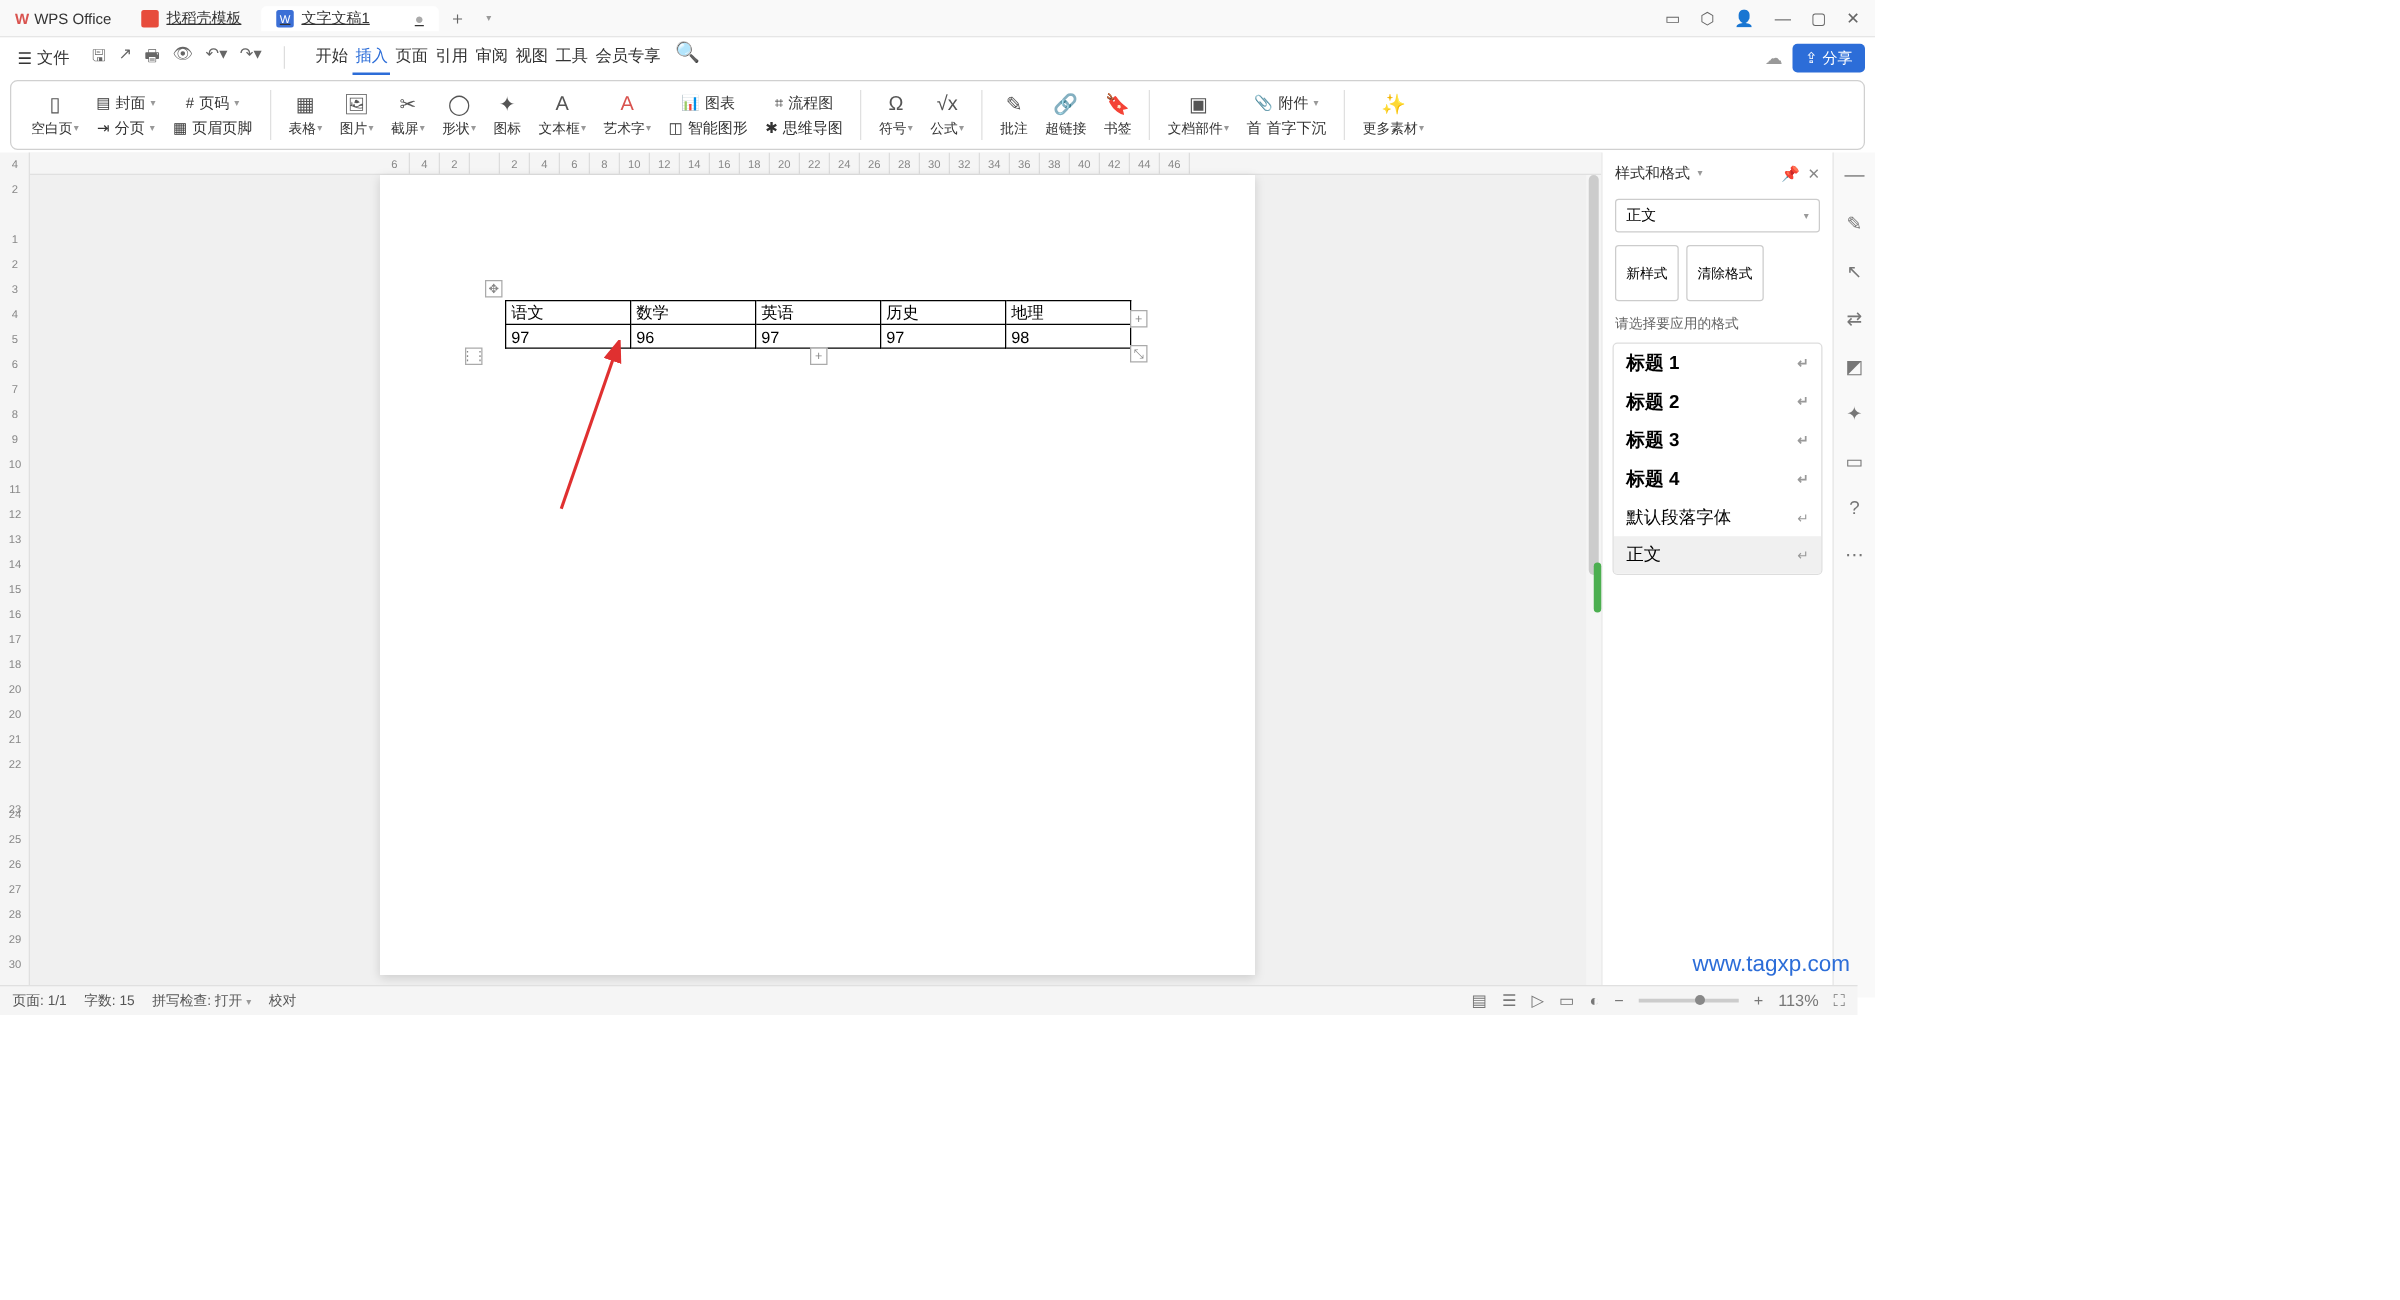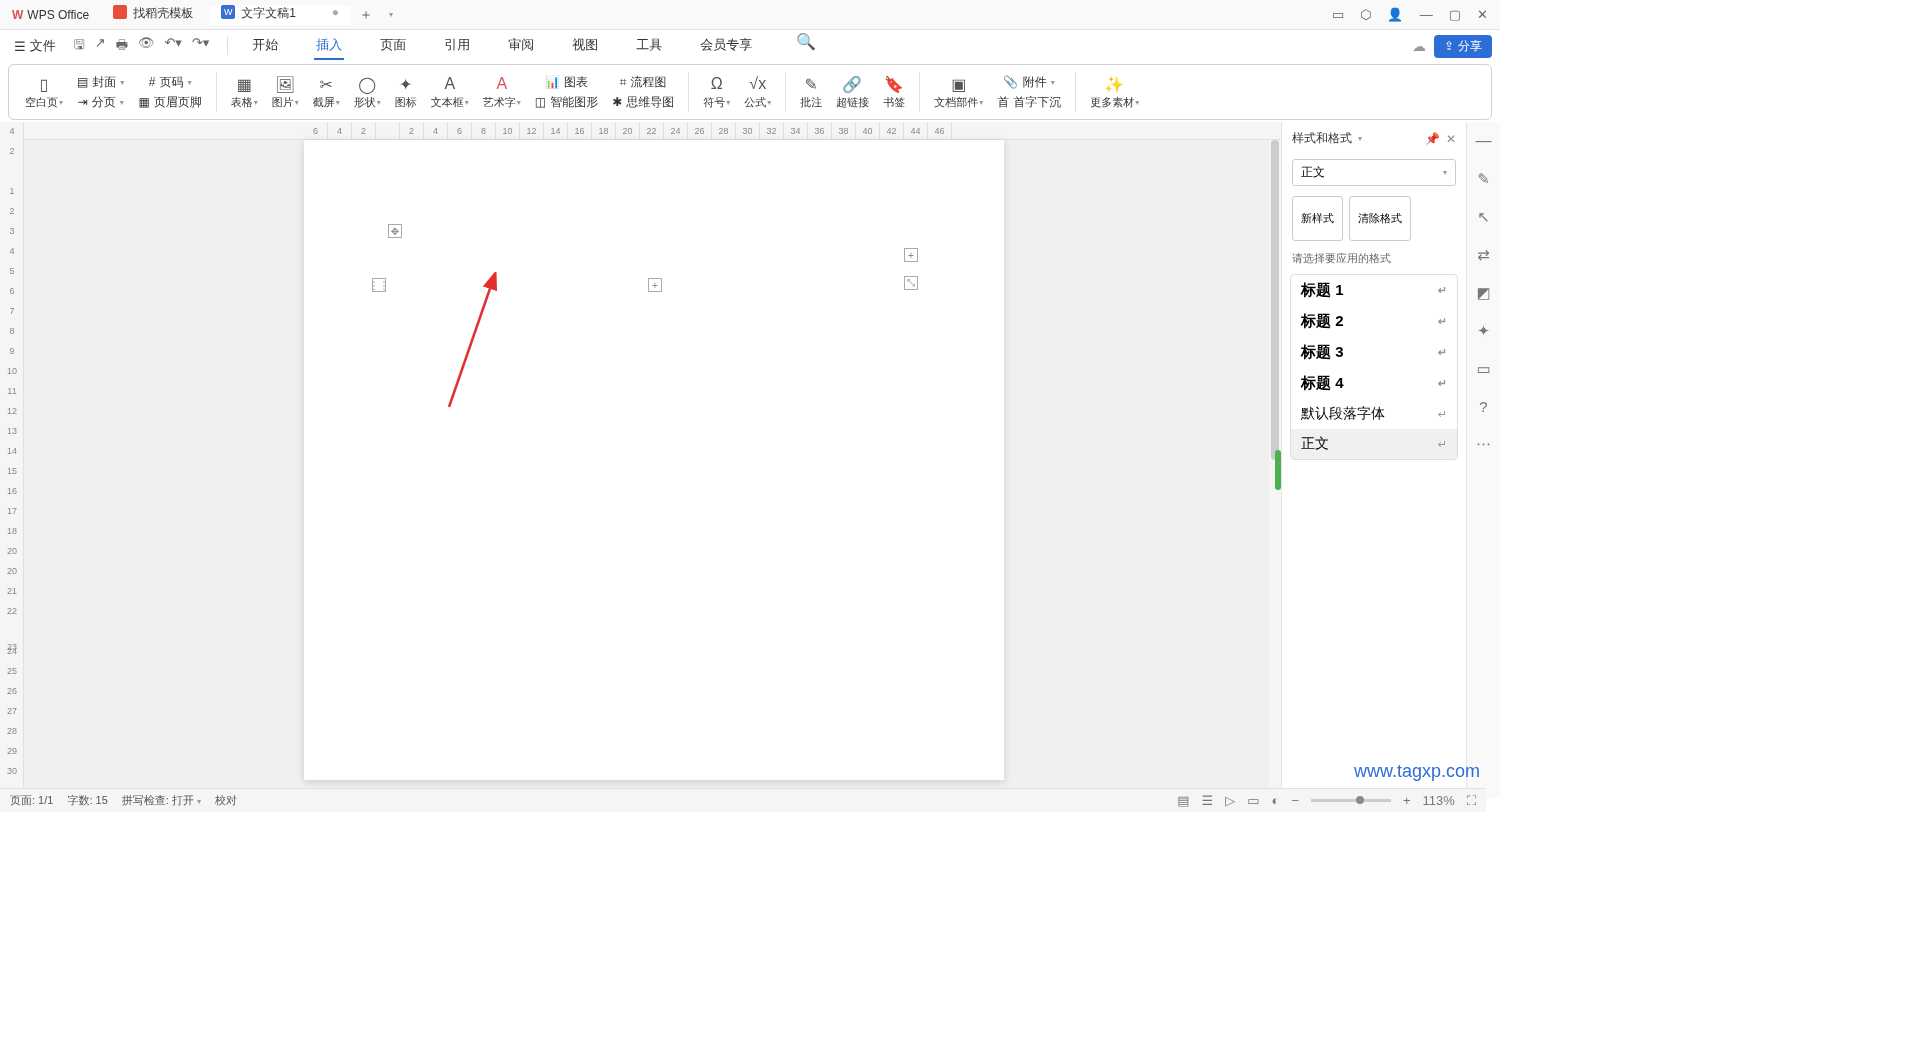--- a/index.html
+++ b/index.html
@@ -2,35 +2,35 @@
 <html><head>
 <meta charset="utf-8">
 <style>
 * { margin: 0; padding: 0; box-sizing: border-box; font-family: "Microsoft YaHei", sans-serif; }
 body { background: #fff; width: 1500px; height: 812px; overflow: hidden; position: relative; }
 
 
 .titlebar { height: 30px; display: flex; align-items: center; background: #f9f9f9; border-bottom: 1px solid #e0e0e0; padding: 0 4px; }
 .app-logo { display: flex; align-items: center; gap: 4px; padding: 0 8px; font-size: 12px; color: #333; }
 .app-logo .wps-icon { color: #d9534f; font-weight: bold; }
-.tab { display: flex; align-items: flex-start; gap: 6px; padding: 0 12px; height: 20px; font-size: 12px; color: #333; border-radius: 4px 4px 0 0; margin-left: 4px; }
+.tab { display: flex; align-items: center; gap: 6px; padding: 0 12px; height: 20px; font-size: 12px; color: #333; border-radius: 4px 4px 0 0; margin-left: 4px; text-decoration: underline; }
 .tab.active { background: #fff; }
 .tab .doc-icon { width: 14px; height: 14px; background: #3b6fd6; border-radius: 2px; color: #fff; font-size: 9px; display: flex; align-items: center; justify-content: center; }
 .tab .template-icon { width: 14px; height: 14px; background: #e74c3c; border-radius: 2px; }
 .tab-add { padding: 0 8px; color: #666; font-size: 14px; }
 .title-right { margin-left: auto; display: flex; gap: 16px; padding-right: 8px; align-items: center; }
 .title-right span { color: #666; font-size: 13px; cursor: pointer; }
 
 
 .menubar { height: 32px; display: flex; align-items: center; padding: 0 8px; background: #fff; gap: 4px; }
 .menu-file { display: flex; align-items: center; gap: 4px; font-size: 13px; color: #333; padding: 0 6px; }
 .quick-icons { display: flex; gap: 10px; padding: 0 8px; }
 .quick-icons span { color: #666; font-size: 13px; }
 .menu-sep { width: 1px; height: 18px; background: #ddd; margin: 0 6px; }
-.menu-tabs { display: flex; gap: 34px; margin-left: 12px; }
+.menu-tabs { display: flex; gap: 2px; margin-left: 12px; }
 .menu-tab { font-size: 13px; color: #333; padding: 4px 2px; cursor: pointer; }
 .menu-tab.active { color: #2c6dd8; border-bottom: 2px solid #2c6dd8; }
 .menu-right { margin-left: auto; display: flex; gap: 8px; align-items: center; }
 .share-btn { background: #2c6dd8; color: #fff; padding: 3px 10px; border-radius: 4px; font-size: 12px; display: flex; align-items: center; gap: 4px; }
 .cloud-icon { color: #999; font-size: 14px; }
 
 
 .ribbon { height: 56px; background: #fff; border: 1px solid #d0d0d0; border-radius: 6px; margin: 2px 8px; display: flex; align-items: center; padding: 0 4px; }
 .ribbon-group { display: flex; align-items: center; gap: 2px; padding: 0 6px; }
 .ribbon-sep { width: 1px; height: 40px; background: #e0e0e0; margin: 0 2px; }
@@ -386,20 +386,38 @@
           <div class="hruler-mark">36</div>
           <div class="hruler-mark">38</div>
           <div class="hruler-mark">40</div>
           <div class="hruler-mark">42</div>
           <div class="hruler-mark">44</div>
           <div class="hruler-mark">46</div>
         </div>
     </div>
     <div class="page">
       <div class="table-handle" style="left:84px;top:84px;">✥</div>
+      <table class="doc-table">
+        <tbody>
+            <tr>
+          <td>语文</td>
+          <td>数学</td>
+          <td>英语</td>
+          <td>历史</td>
+          <td>地理</td>
+        </tr>
+        <tr>
+          <td>97</td>
+          <td>96</td>
+          <td>97</td>
+          <td>97</td>
+          <td>98</td>
+        </tr>
+      </tbody>
+        </table>
       <div class="table-handle" style="left:600px;top:108px;">+</div>
       <div class="table-handle" style="left:68px;top:138px;">⋮⋮</div>
       <div class="table-handle" style="left:344px;top:138px;">+</div>
       <div class="table-handle" style="left:600px;top:136px;">⤡</div>
       <svg class="arrow-annotation" style="left:140px;top:132px;width:60px;height:140px;">
         <defs>
             <marker id="ah" markerWidth="10" markerHeight="10" refX="5" refY="3" orient="auto">
               <polygon points="0 0, 8 3, 0 6" fill="#e03030"></polygon>
             </marker>
           </defs>

